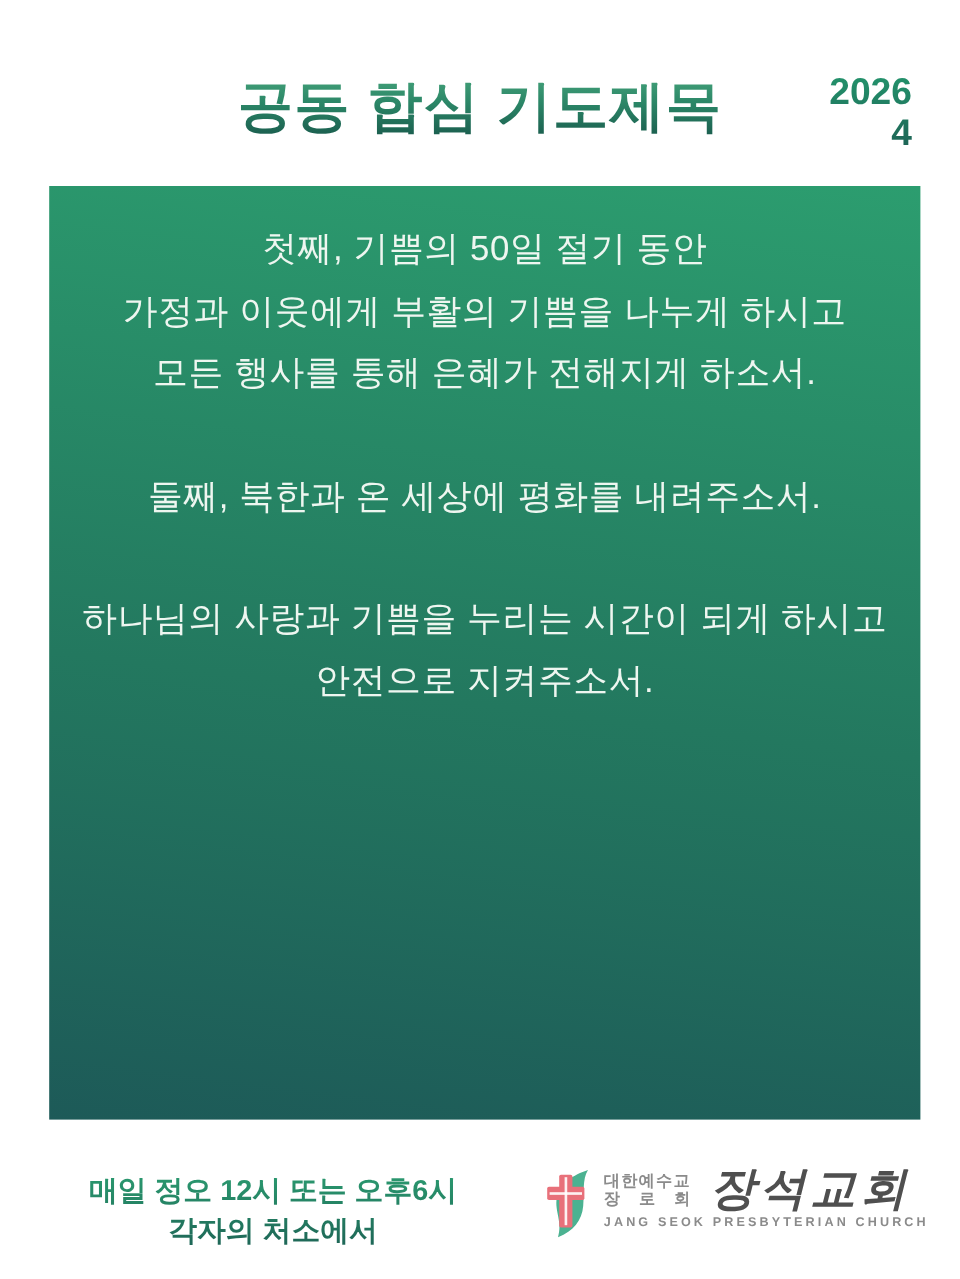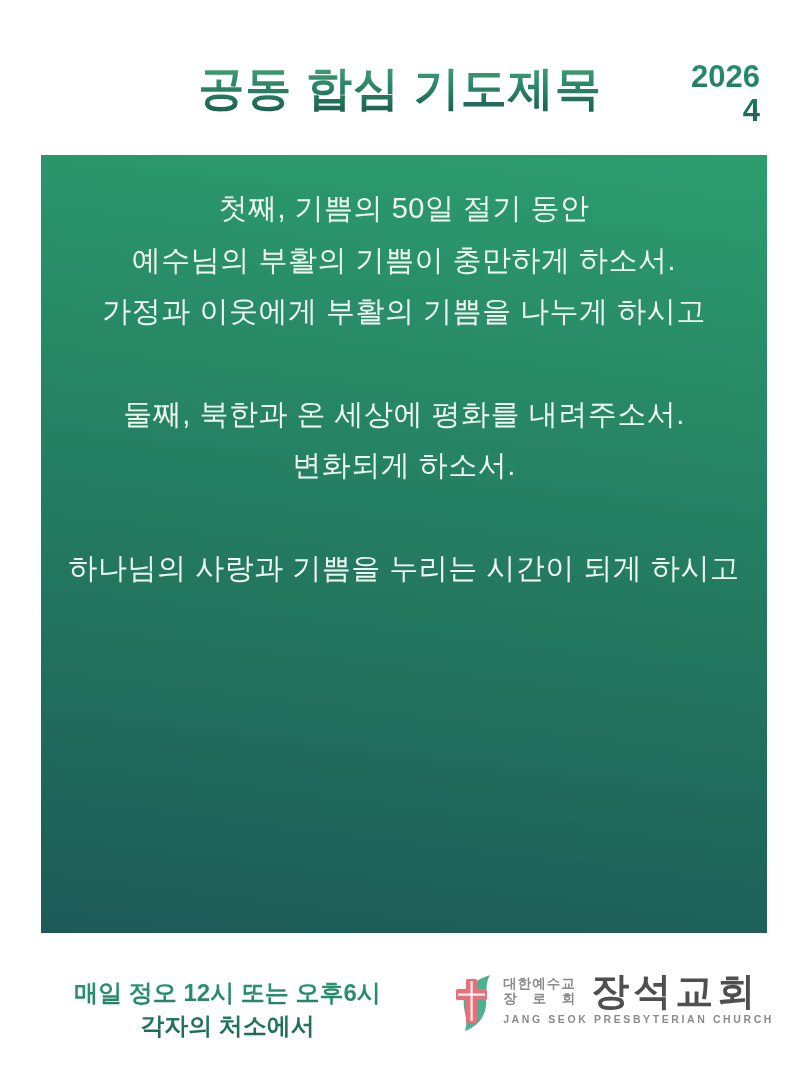--- a/index.html
+++ b/index.html
@@ -101,20 +101,21 @@
     line-height: 15px;
     letter-spacing: 1px;
   }
   .denomination .line2 { letter-spacing: 6px; }
   .church-name {
     font-size: 38px;
     font-weight: 900;
     color: #4f4f4f;
     letter-spacing: 4px;
     line-height: 34px;
+    font-style: italic;
   }
   .english-name {
     margin-top: 5px;
     font-size: 10.5px;
     font-weight: 600;
     color: #8b8b8b;
     letter-spacing: 2.6px;
     white-space: nowrap;
   }
 </style>
@@ -123,29 +124,29 @@
 
 <h1 class="page-title">공동 합심 기도제목</h1>
 <div class="date-block">
   <div>2026</div>
   <div>4</div>
 </div>
 
 <div class="prayer-box">
   <div class="prayer-paragraph">
     <div class="prayer-line">첫째, 기쁨의 50일 절기 동안</div>
-    <div class="prayer-line">예수님의 부활의 기쁨이 충만하게 하소서.</div>
     <div class="prayer-line">가정과 이웃에게 부활의 기쁨을 나누게 하시고</div>
+    <div class="prayer-line">모든 행사를 통해 은혜가 전해지게 하소서.</div>
   </div>
   <div class="prayer-paragraph">
     <div class="prayer-line">둘째, 북한과 온 세상에 평화를 내려주소서.</div>
-    <div class="prayer-line">변화되게 하소서.</div>
   </div>
   <div class="prayer-paragraph">
     <div class="prayer-line">하나님의 사랑과 기쁨을 누리는 시간이 되게 하시고</div>
+    <div class="prayer-line">안전으로 지켜주소서.</div>
   </div>
 </div>
 
 <div class="schedule">
   <div>매일 정오 12시 또는 오후6시</div>
   <div>각자의 처소에서</div>
 </div>
 
 <div class="church-logo">
   <span class="logo-mark">

